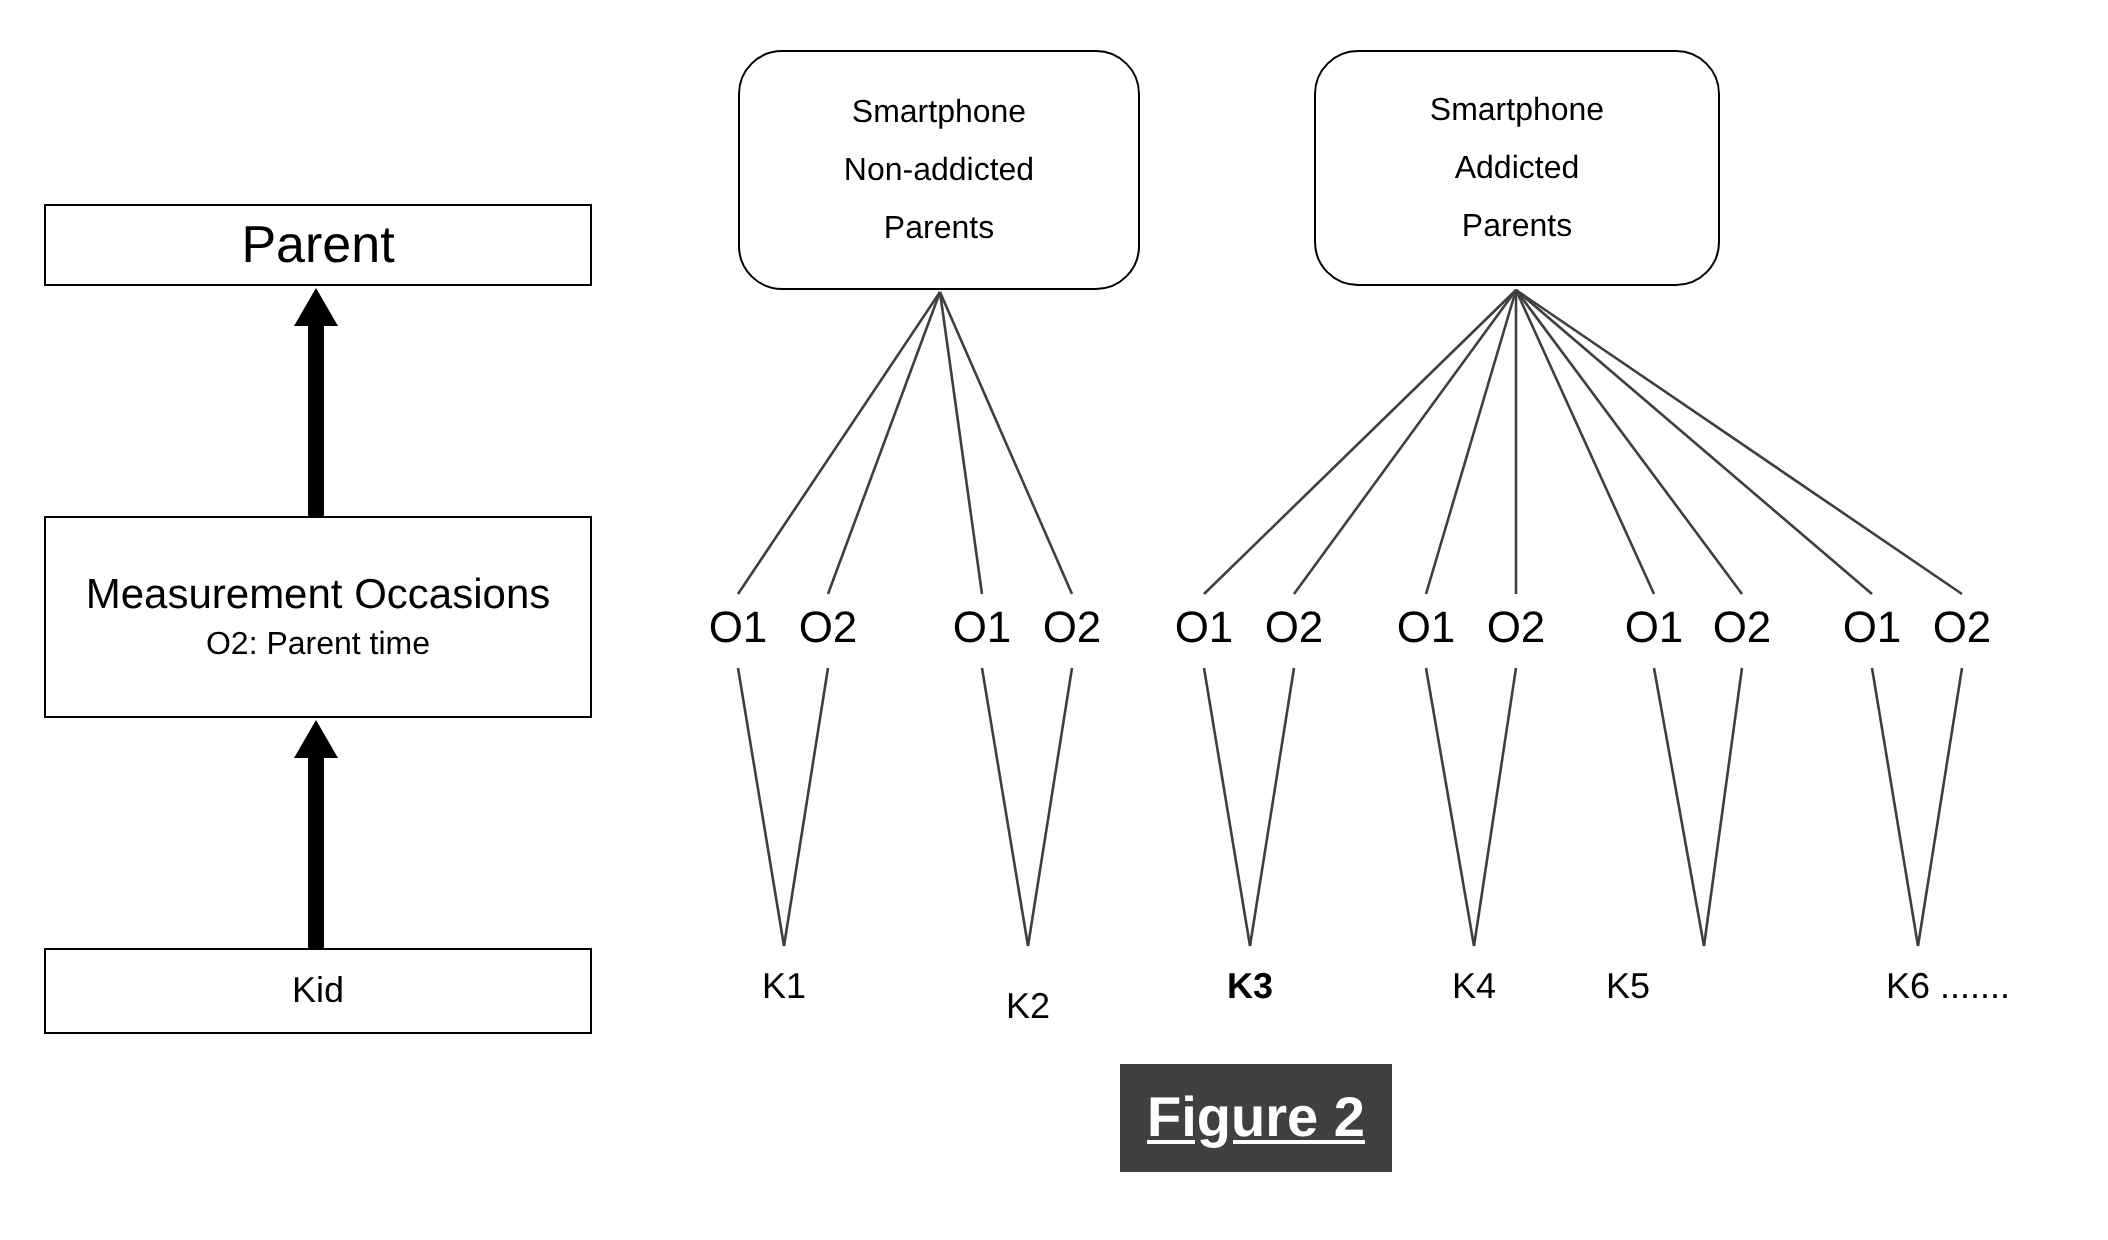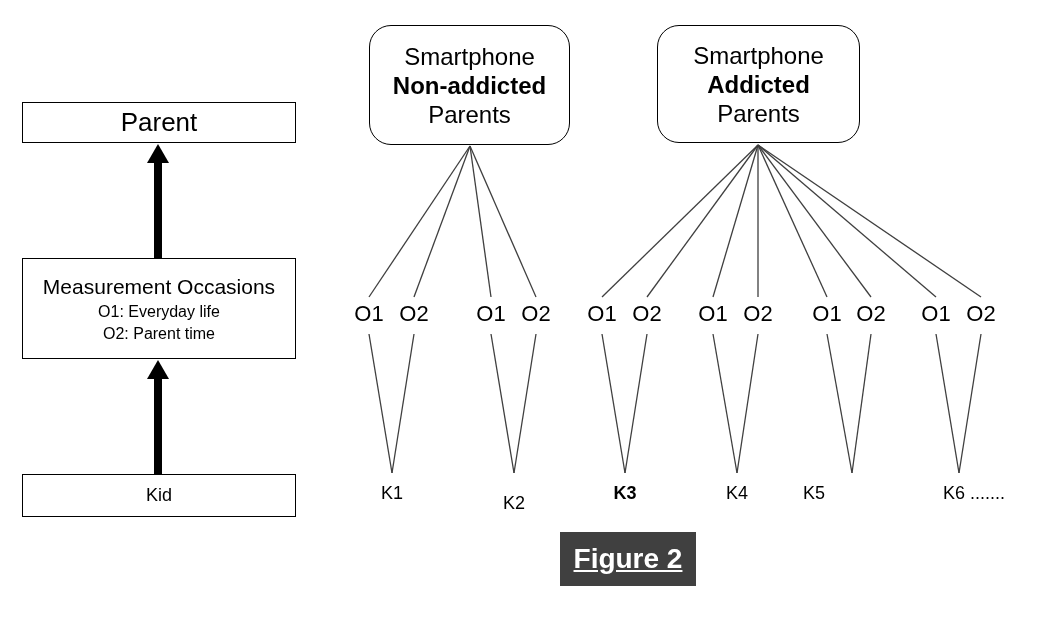--- a/index.html
+++ b/index.html
@@ -43,26 +43,26 @@
     position: absolute;
     border: 1.5px solid #000000;
     border-radius: 22px;
     background: #ffffff;
     box-sizing: border-box;
     display: flex;
     flex-direction: column;
     align-items: center;
     justify-content: center;
     text-align: center;
-    font-size: 24px;
+    font-size: 16px;
     line-height: 29px;
   }
   .group-non { left: 369px; top: 25px; width: 201px; height: 120px; }
   .group-add { left: 657px; top: 25px; width: 203px; height: 118px; }
-  .bold { font-weight: bold; text-align: center; }
+  .bold { font-weight: normal; text-align: center; }
   .o-label {
     position: absolute;
     top: 301px;
     font-size: 22px;
     line-height: 26px;
     transform: translateX(-50%);
     white-space: nowrap;
   }
   .k-label {
     position: absolute;
@@ -129,21 +129,20 @@
       <line x1="936" y1="334" x2="959" y2="473" stroke="#3f3f3f" stroke-width="1.3"></line>
       <line x1="981" y1="334" x2="959" y2="473" stroke="#3f3f3f" stroke-width="1.3"></line>
     </svg>
 
   <div class="box parent-box">
     <span>Parent</span>
   </div>
 
   <div class="box measurement-box">
     <div class="m-title">Measurement Occasions</div>
-    <div class="m-sub">O1: Everyday life</div>
     <div class="m-sub">O2: Parent time</div>
   </div>
 
   <div class="box kid-box">
     <span>Kid</span>
   </div>
 
   <div class="group-box group-non">
     <div>Smartphone</div>
     <div class="bold">Non-addicted</div>

